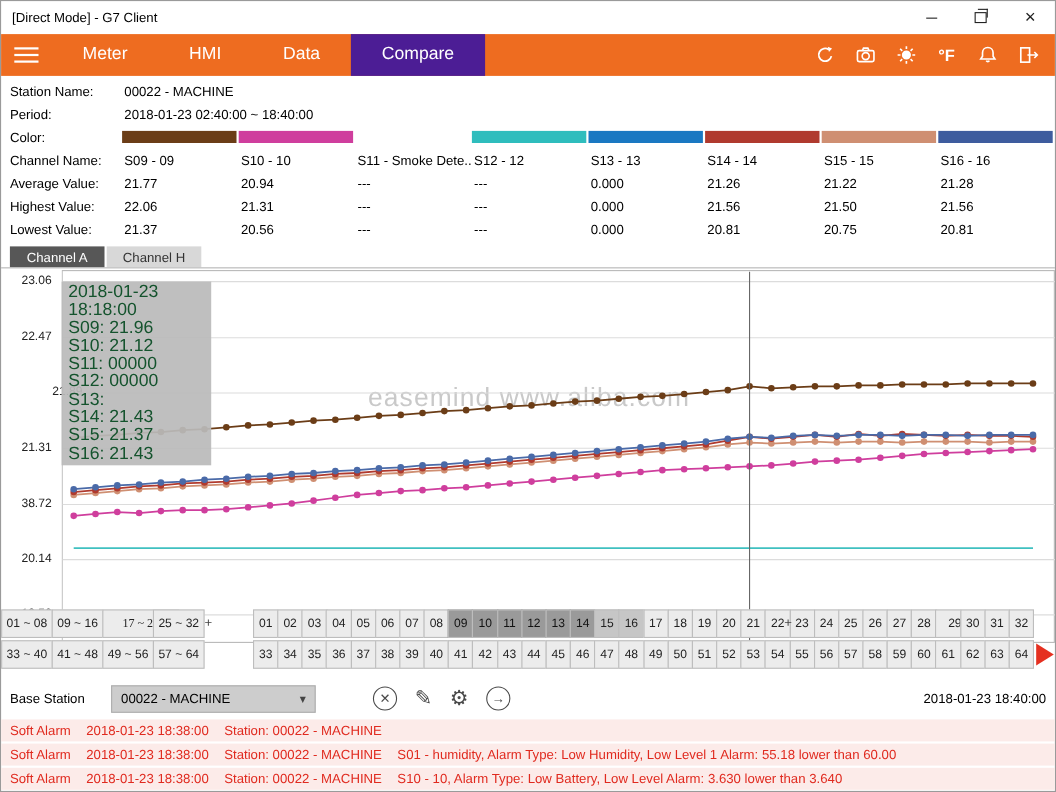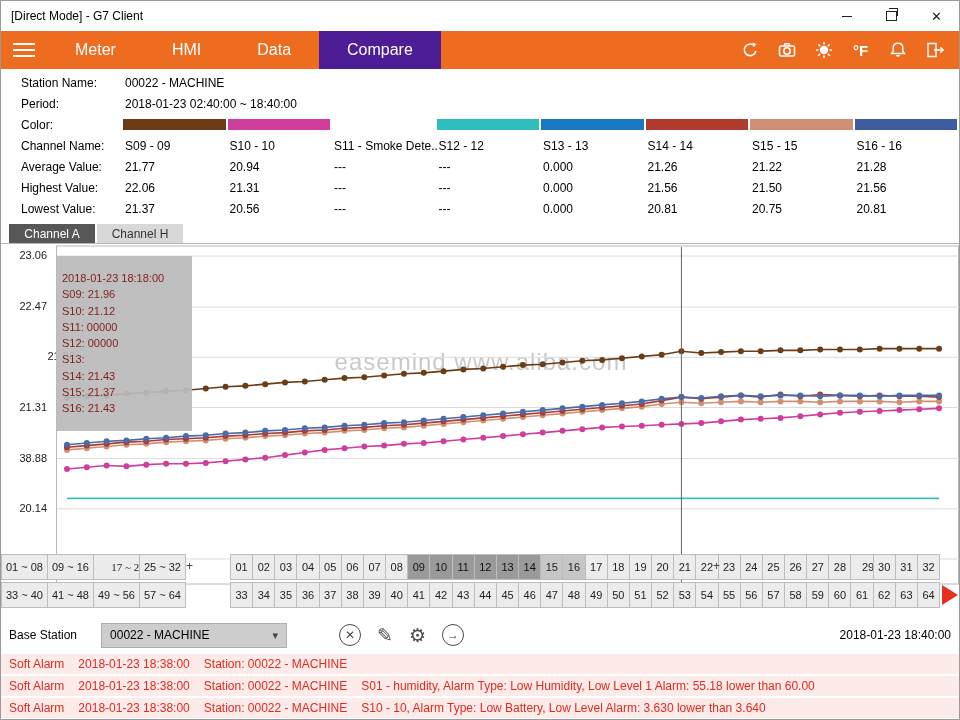--- a/index.html
+++ b/index.html
@@ -22,36 +22,36 @@
   .nav-tab{padding:0 28px;display:flex;align-items:center;font-size:16px;}
   .nav-tab.active{background:#4c1d95;}
   .nav-icons{margin-left:auto;display:flex;align-items:center;padding-right:6px;}
   .nav-icon{width:37px;height:32px;display:flex;align-items:center;justify-content:center;}
   .nav-icon svg{display:block;}
   .deg-f{font-size:15px;font-weight:bold;color:#fff;}
 
   
   .info-panel{padding-top:3px;}
   .info-row{display:flex;height:21px;align-items:center;font-size:12px;color:#000;}
-  .info-label{width:102px;padding-left:20px;flex:none;}
+  .info-label{width:102px;padding-left:8px;flex:none;}
   .vals{display:flex;flex:1;min-width:0;}
   .ch-col{flex:1;min-width:0;padding-left:2px;white-space:nowrap;overflow:hidden;}
   .swatch{flex:1;height:11px;margin-right:2px;}
 
   
   .channel-tabs{display:flex;gap:2px;padding-left:8px;margin-top:5px;}
   .ch-tab{width:86px;height:19px;display:flex;align-items:center;justify-content:center;font-size:12px;background:#d8d8d8;color:#333;}
   .ch-tab.active{background:#575757;color:#fff;}
 
   
   .chart-wrap{position:relative;height:374px;margin-top:0;border-top:1px solid #b5b5b5;}
   .ylab{position:absolute;left:0;width:46px;text-align:right;font-size:11px;color:#222;}
   .chart-svg{position:absolute;left:55px;top:0;z-index:2;}
   .watermark{position:absolute;left:240px;top:104px;width:480px;text-align:center;font-size:24px;color:#c9c9c9;letter-spacing:1px;z-index:1;}
-  .tooltip{position:absolute;left:55px;top:12px;width:124px;background:rgba(186,186,186,0.93);font-size:11px;line-height:16.3px;padding:14px 6px;color:#7f1d1d;z-index:5;}
+  .tooltip{position:absolute;left:55px;top:12px;width:124px;background:rgba(186,186,186,0.93);font-size:16px;line-height:16.3px;padding:2px 6px;color:#14532d;z-index:5;}
 
   
   .xgrid{position:absolute;left:0;top:310px;width:960px;height:60px;z-index:6;font-size:11px;}
   .xcell{position:absolute;height:26px;box-sizing:border-box;border:1px solid #bdbdbd;background:#ececec;display:flex;align-items:center;justify-content:center;color:#222;}
   .xcell.sel{background:#9a9a9a;color:#111;}
   .xcell.part{background:#c6c6c6;}
   .plus{position:absolute;font-size:12px;color:#444;z-index:7;top:5px;}
   .red-arrow{position:absolute;left:941px;top:31px;width:0;height:0;border-top:10px solid transparent;border-bottom:10px solid transparent;border-left:16px solid #e53020;}
 
   
@@ -217,21 +217,21 @@
       <div class="ch-tab active">Channel A</div>
       <div class="ch-tab">Channel H</div>
     </div>
 
   <div class="chart-wrap">
     <div id="ylabs">
         <div class="ylab" style="top: 5px;">23.06</div>
         <div class="ylab" style="top: 56.0771px;">22.47</div>
         <div class="ylab" style="top: 106.289px; margin-left: 28px;">21.89</div>
         <div class="ylab" style="top: 156.5px;">21.31</div>
-        <div class="ylab" style="top: 207.577px;">38.88</div>
+        <div class="ylab" style="top: 207.577px;">38.72</div>
         <div class="ylab" style="top: 257.789px;">20.14</div>
         <div class="ylab" style="top: 308px;">19.56</div>
       </div>
     <div class="watermark">easemind   www.aliba.com</div>
     <svg class="chart-svg" width="905" height="346" id="chartsvg">
         <rect x="0.5" y="2" width="902" height="338" fill="none" stroke="#b8b8b8"></rect>
         <line x1="1" y1="12" x2="903" y2="12" stroke="#dcdcdc" stroke-width="1"></line>
         <line x1="1" y1="63.077142857142846" x2="903" y2="63.077142857142846" stroke="#dcdcdc" stroke-width="1"></line>
         <line x1="1" y1="113.28857142857126" x2="903" y2="113.28857142857126" stroke="#dcdcdc" stroke-width="1"></line>
         <line x1="1" y1="163.5" x2="903" y2="163.5" stroke="#dcdcdc" stroke-width="1"></line>

